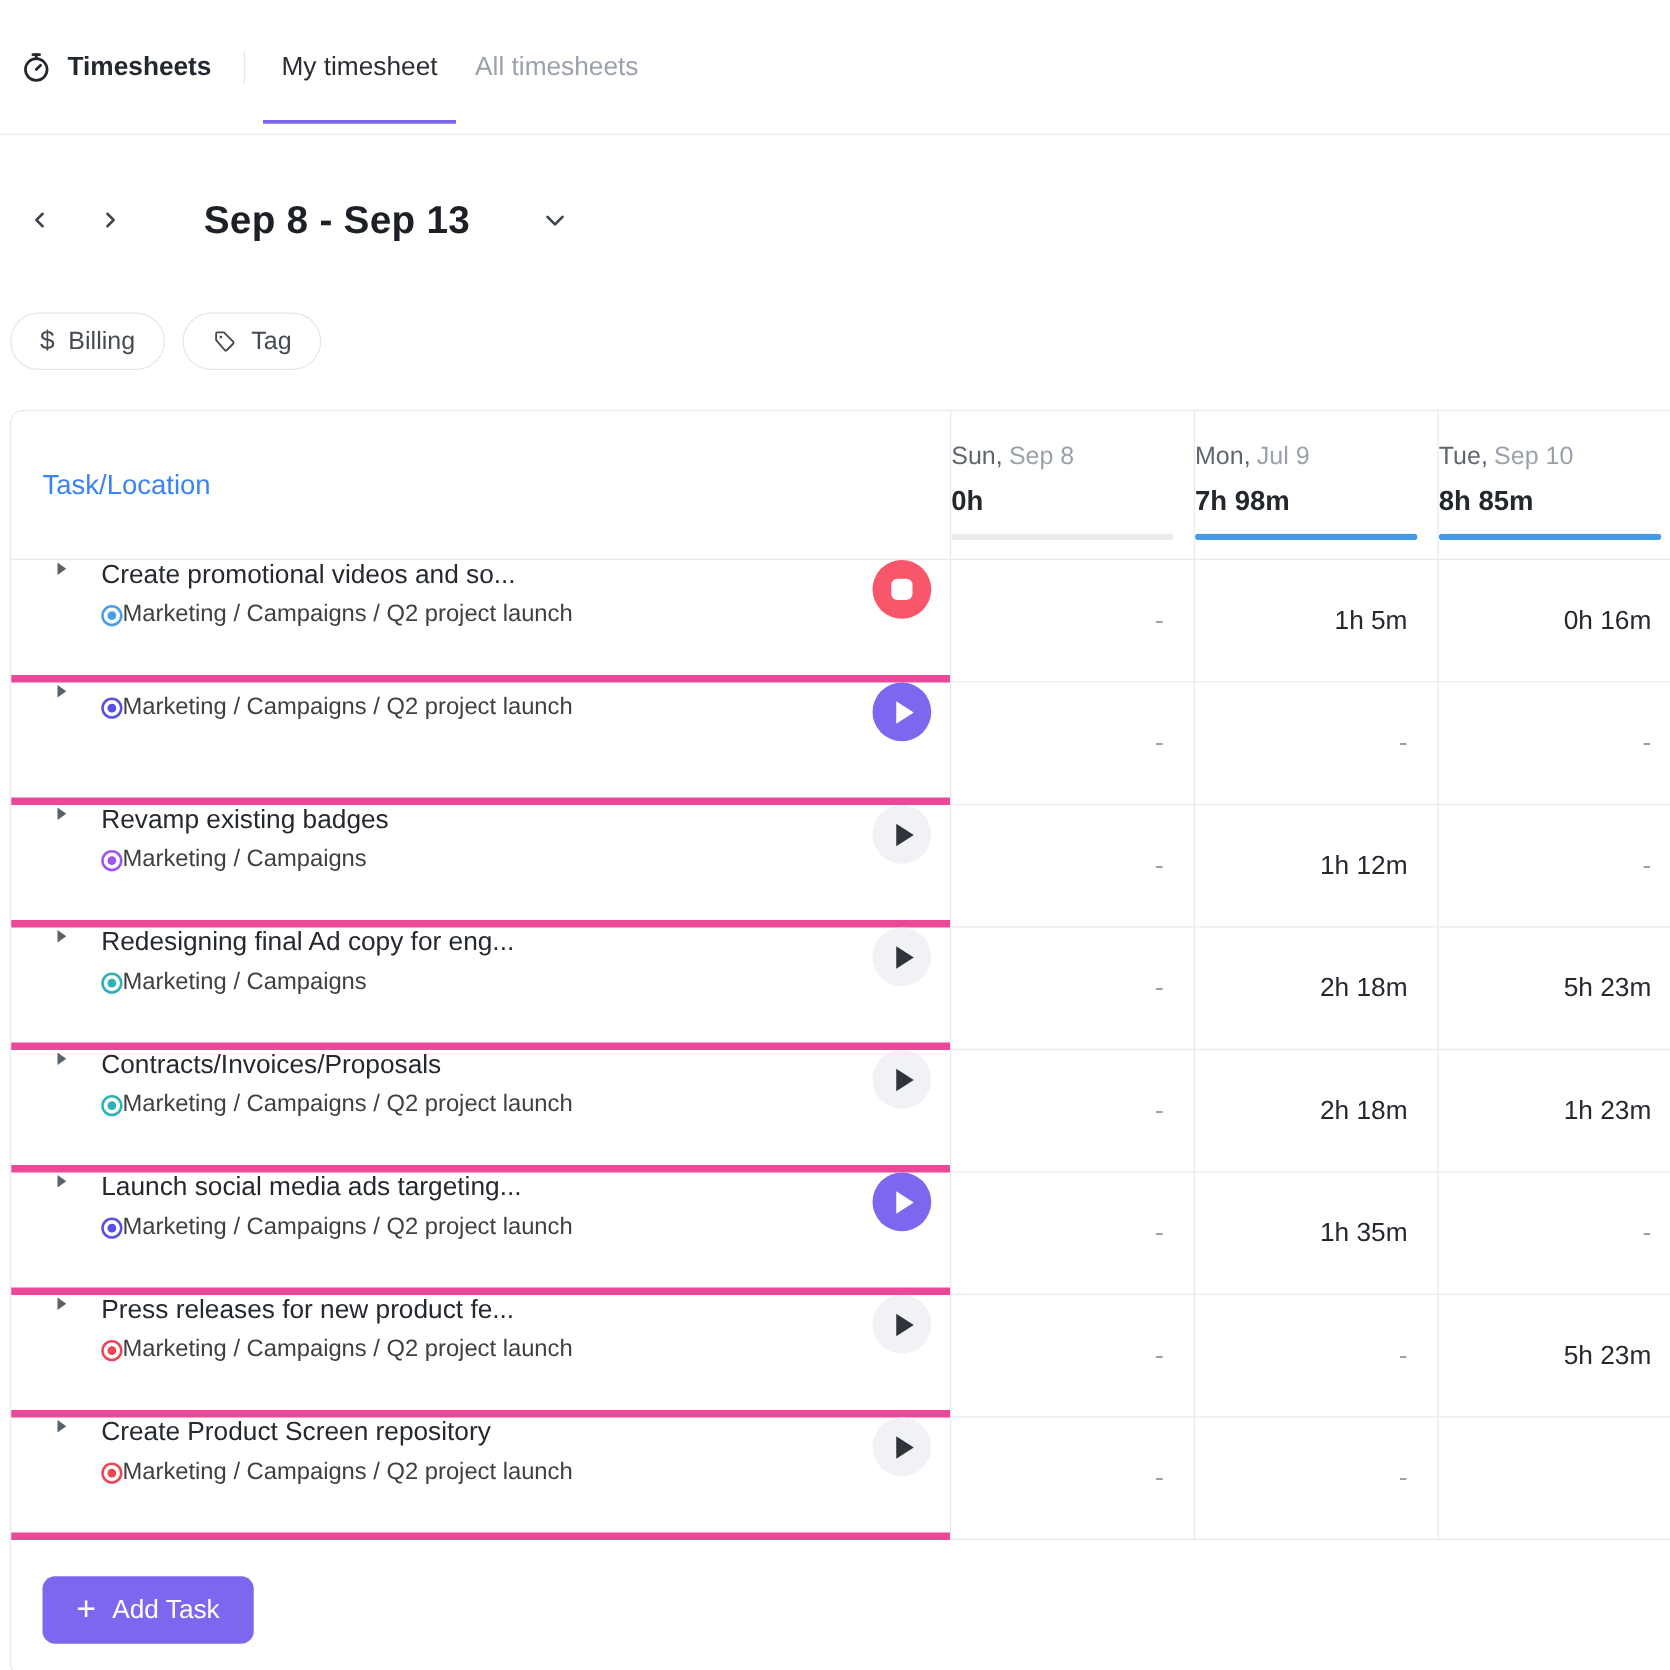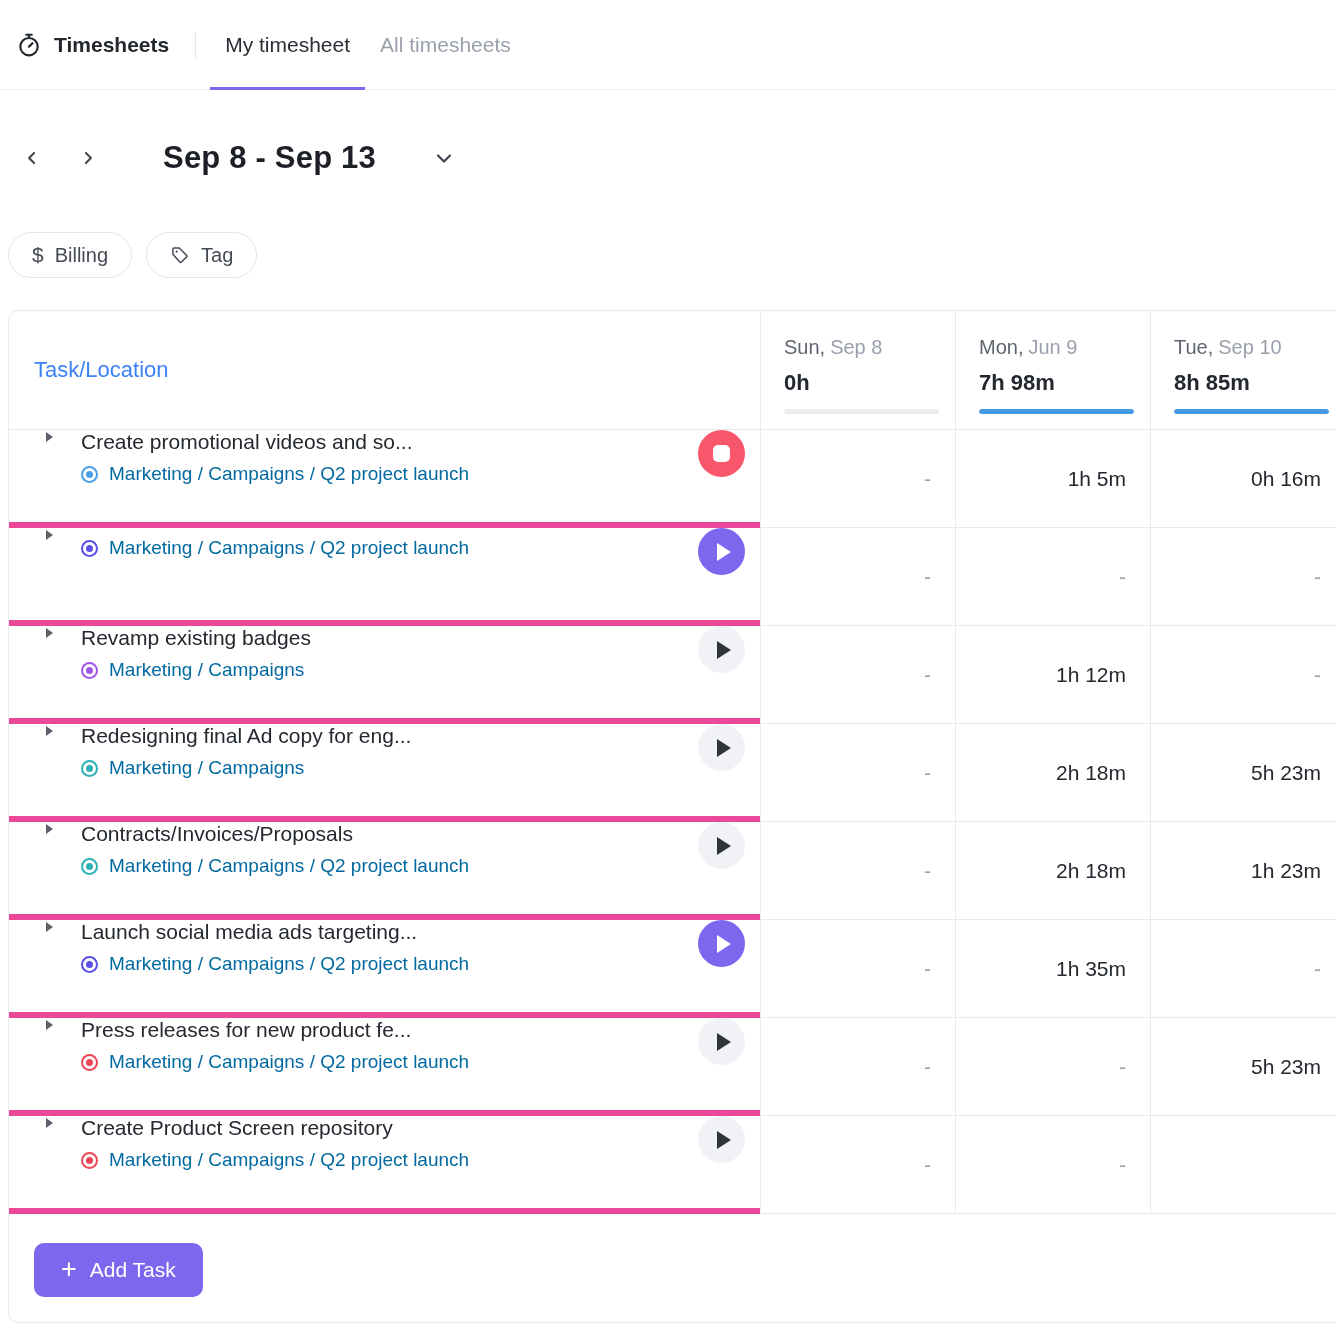--- a/index.html
+++ b/index.html
@@ -5,21 +5,21 @@
   * { box-sizing: border-box; margin: 0; padding: 0; }
   html, body { width: 1336px; height: 1336px; overflow: hidden; }
   body {
     font-family: "Liberation Sans", sans-serif;
     background: #fff;
     color: #292d34;
   }
 
   
   .topbar {
-    height: 90px;
+    height: 108px;
     border-bottom: 1px solid #ececf0;
     display: flex;
     align-items: center;
     padding-left: 16px;
   }
   .brand { display: flex; align-items: center; gap: 12px; font-size: 21px; font-weight: 600; color: #23272e; }
   .brand svg { display: block; }
   .topbar-divider { width: 1px; height: 26px; background: #e3e5e9; margin: 0 14px 0 26px; }
   .tabs { display: flex; height: 90px; }
   .tab {
@@ -65,38 +65,38 @@
   }
   .th-task {
     display: flex; align-items: center;
     padding-left: 25px;
     font-size: 22px; color: #3b82f6;
     border-bottom: 1px solid #e8eaee;
   }
   .th-day {
     border-left: 1px solid #e8eaee;
     border-bottom: 1px solid #e8eaee;
-    padding: 25px 12px 0 23px;
+    padding: 25px 12px 0 0;
   }
   .th-day .dayrow { font-size: 20px; color: #9aa1ad; }
   .th-day .dayname { color: #5f6670; font-weight: 500; margin-right: 5px; }
   .th-day .total { font-size: 22px; font-weight: 700; color: #23272e; margin-top: 11px; }
   .bar { height: 5px; background: #eaecf0; border-radius: 3px; margin-top: 13px; margin-right: 4px; overflow: hidden; }
   .bar-fill { height: 100%; border-radius: 3px; width: 0; }
 
   .row-task {
     display: flex; align-items: flex-start;
     border-bottom: 6px solid #ec4899;
     padding-left: 34px;
     cursor: pointer;
   }
   .caret { width: 12px; display: flex; align-items: center; margin-right: 26px; flex: none; cursor: pointer; }
   .task-info { flex: 1; min-width: 0; }
   .task-title { font-size: 21px; font-weight: 500; color: #24282f; white-space: nowrap; overflow: hidden; }
-  .task-loc { display: flex; align-items: center; gap: 11px; margin-top: 9px; font-size: 19px; color: #0369a1; white-space: nowrap; }
+  .task-loc { display: flex; align-items: center; margin-top: 9px; font-size: 19px; color: #404040; white-space: nowrap; }
   .status-dot {
     width: 17px; height: 17px; border-radius: 50%;
     border: 2px solid #888;
     display: flex; align-items: center; justify-content: center;
     flex: none;
   }
   .status-dot .inner { width: 7px; height: 7px; border-radius: 50%; background: #888; }
 
   .timer {
     width: 47px; height: 47px; border-radius: 50%;
@@ -198,21 +198,21 @@
     <div class="th-task">Task/Location</div>
 
     <div class="th-day">
       <div class="dayrow"><span class="dayname">Sun,</span><span>Sep 8</span></div>
       <div class="total">0h</div>
       <div class="bar">
           <div class="bar-fill" style="background: rgb(69, 154, 229); width: 0%;"></div>
         </div>
     </div>
     <div class="th-day">
-      <div class="dayrow"><span class="dayname">Mon,</span><span>Jun 9</span></div>
+      <div class="dayrow"><span class="dayname">Mon,</span><span>Jul 9</span></div>
       <div class="total">7h 98m</div>
       <div class="bar">
           <div class="bar-fill" style="background: rgb(69, 154, 229); width: 100%;"></div>
         </div>
     </div>
     <div class="th-day">
       <div class="dayrow"><span class="dayname">Tue,</span><span>Sep 10</span></div>
       <div class="total">8h 85m</div>
       <div class="bar">
           <div class="bar-fill" style="background: rgb(69, 154, 229); width: 100%;"></div>

